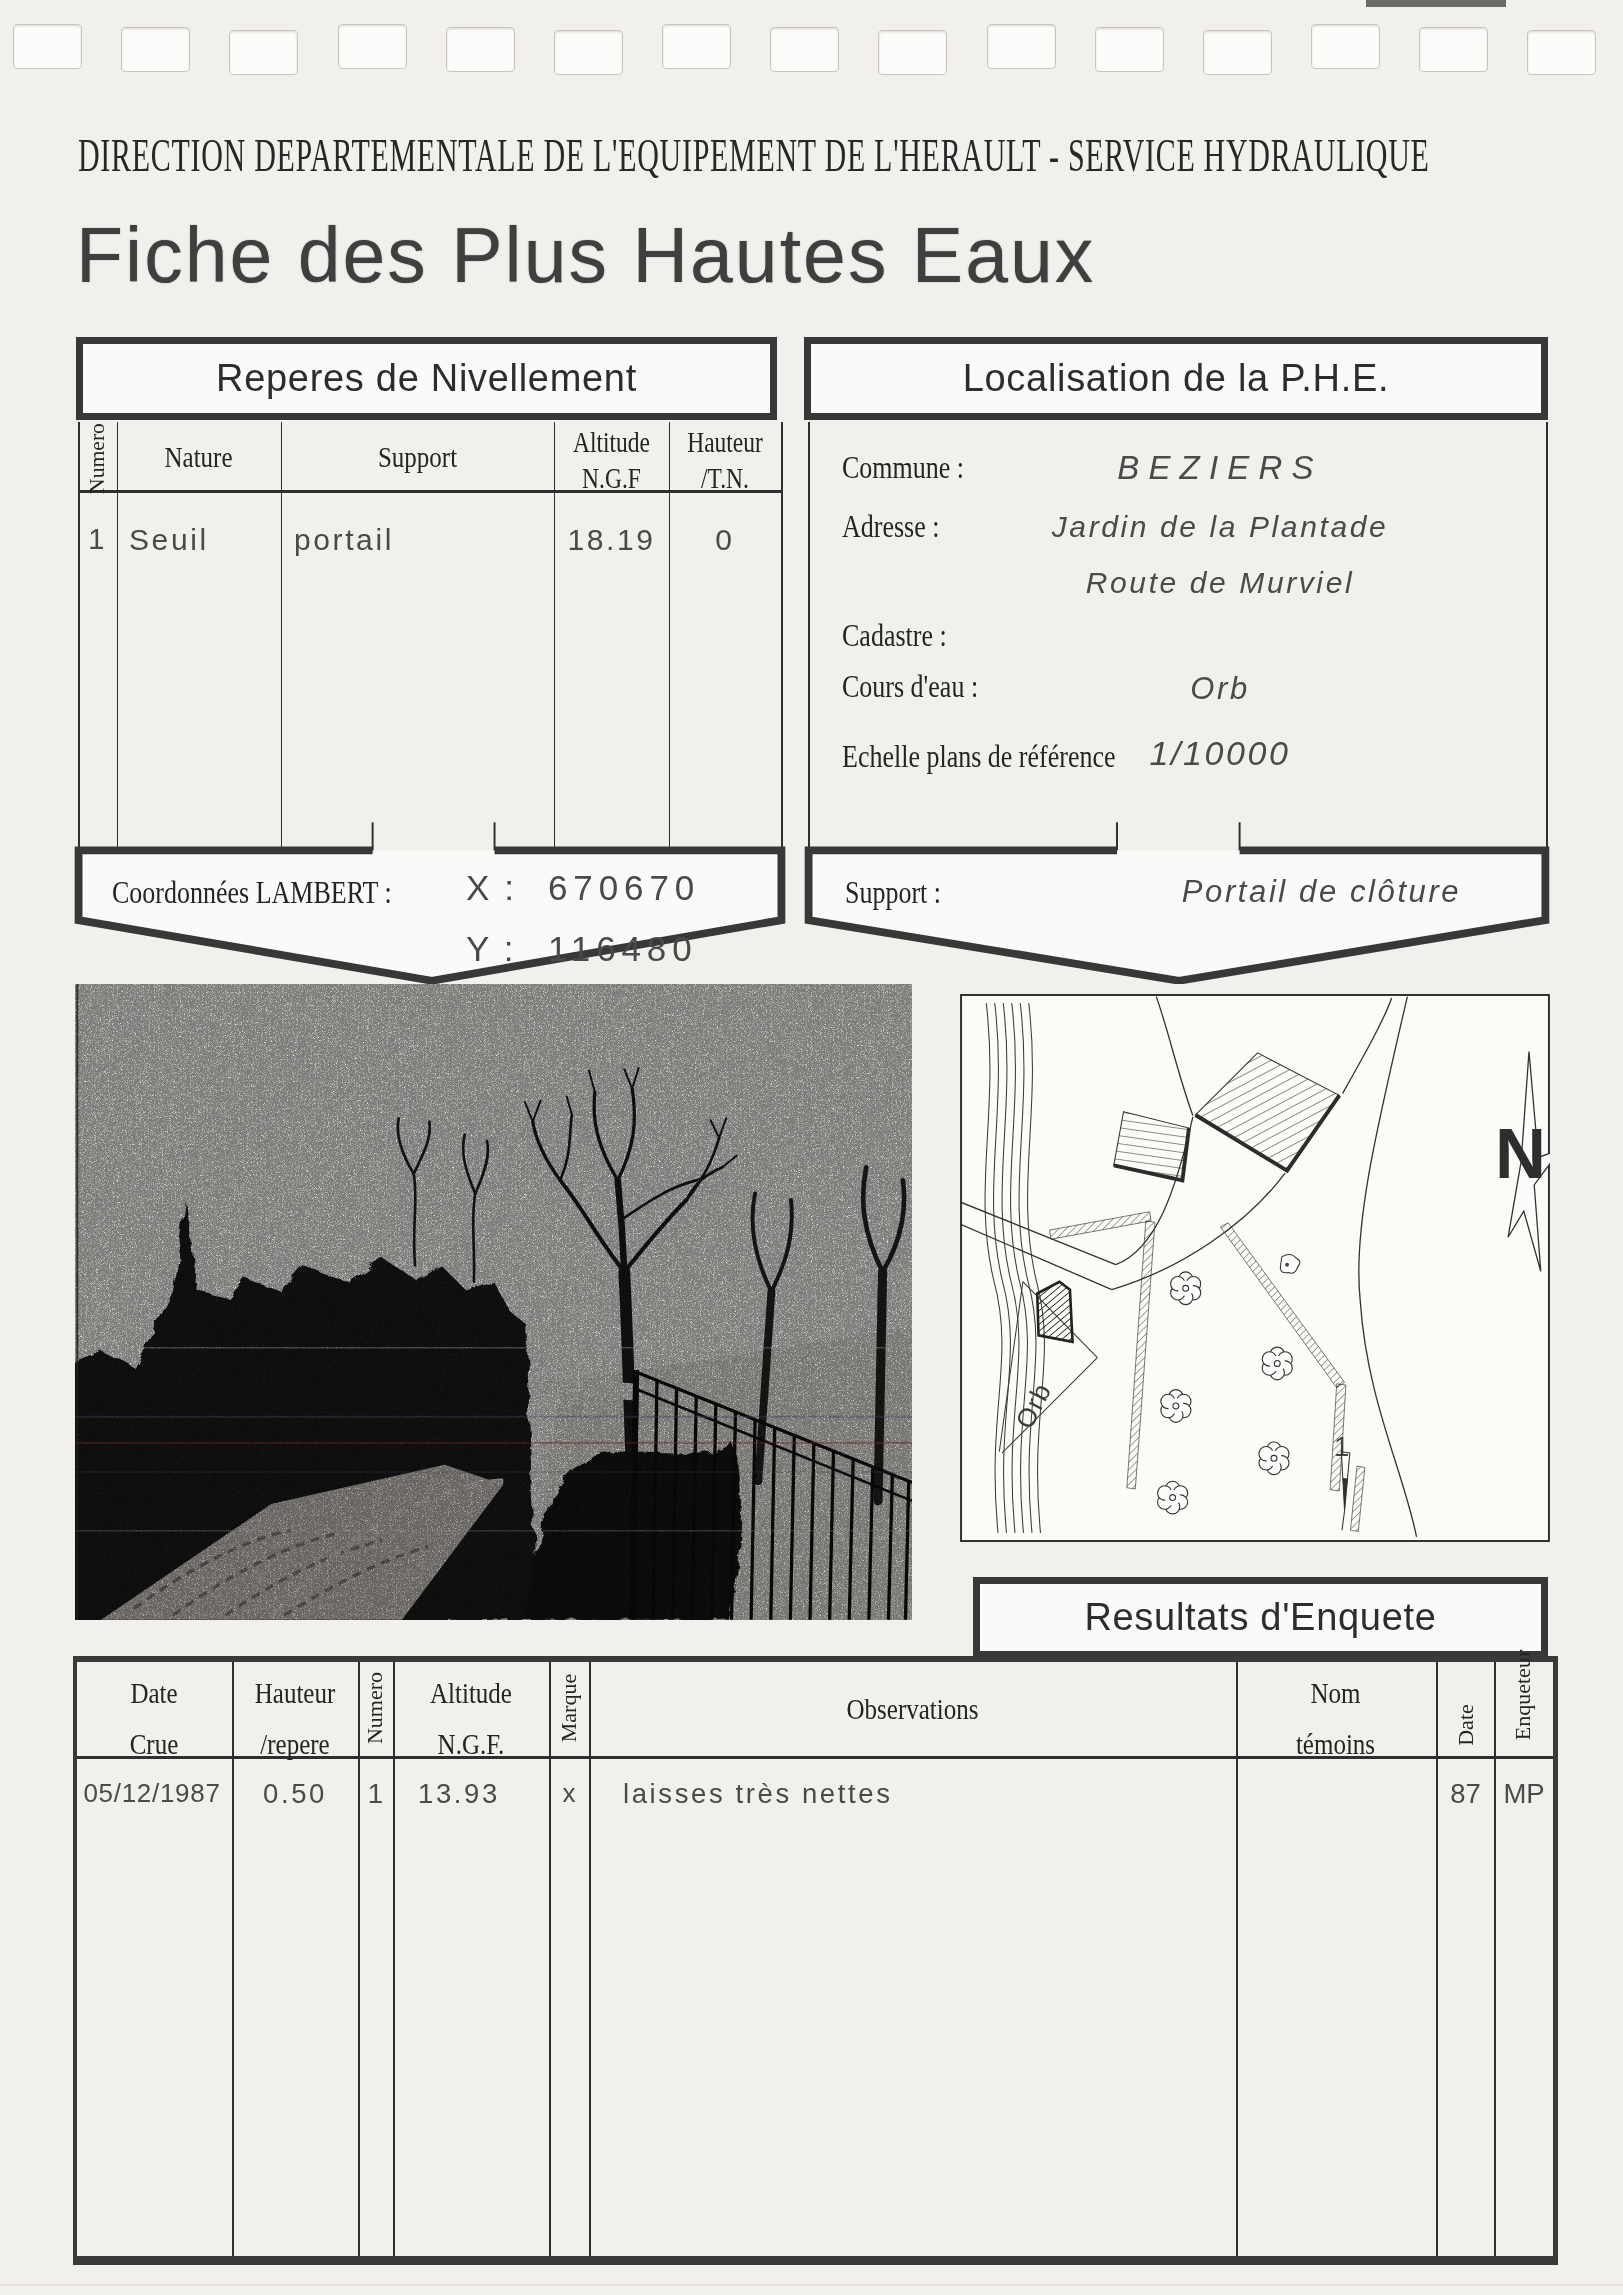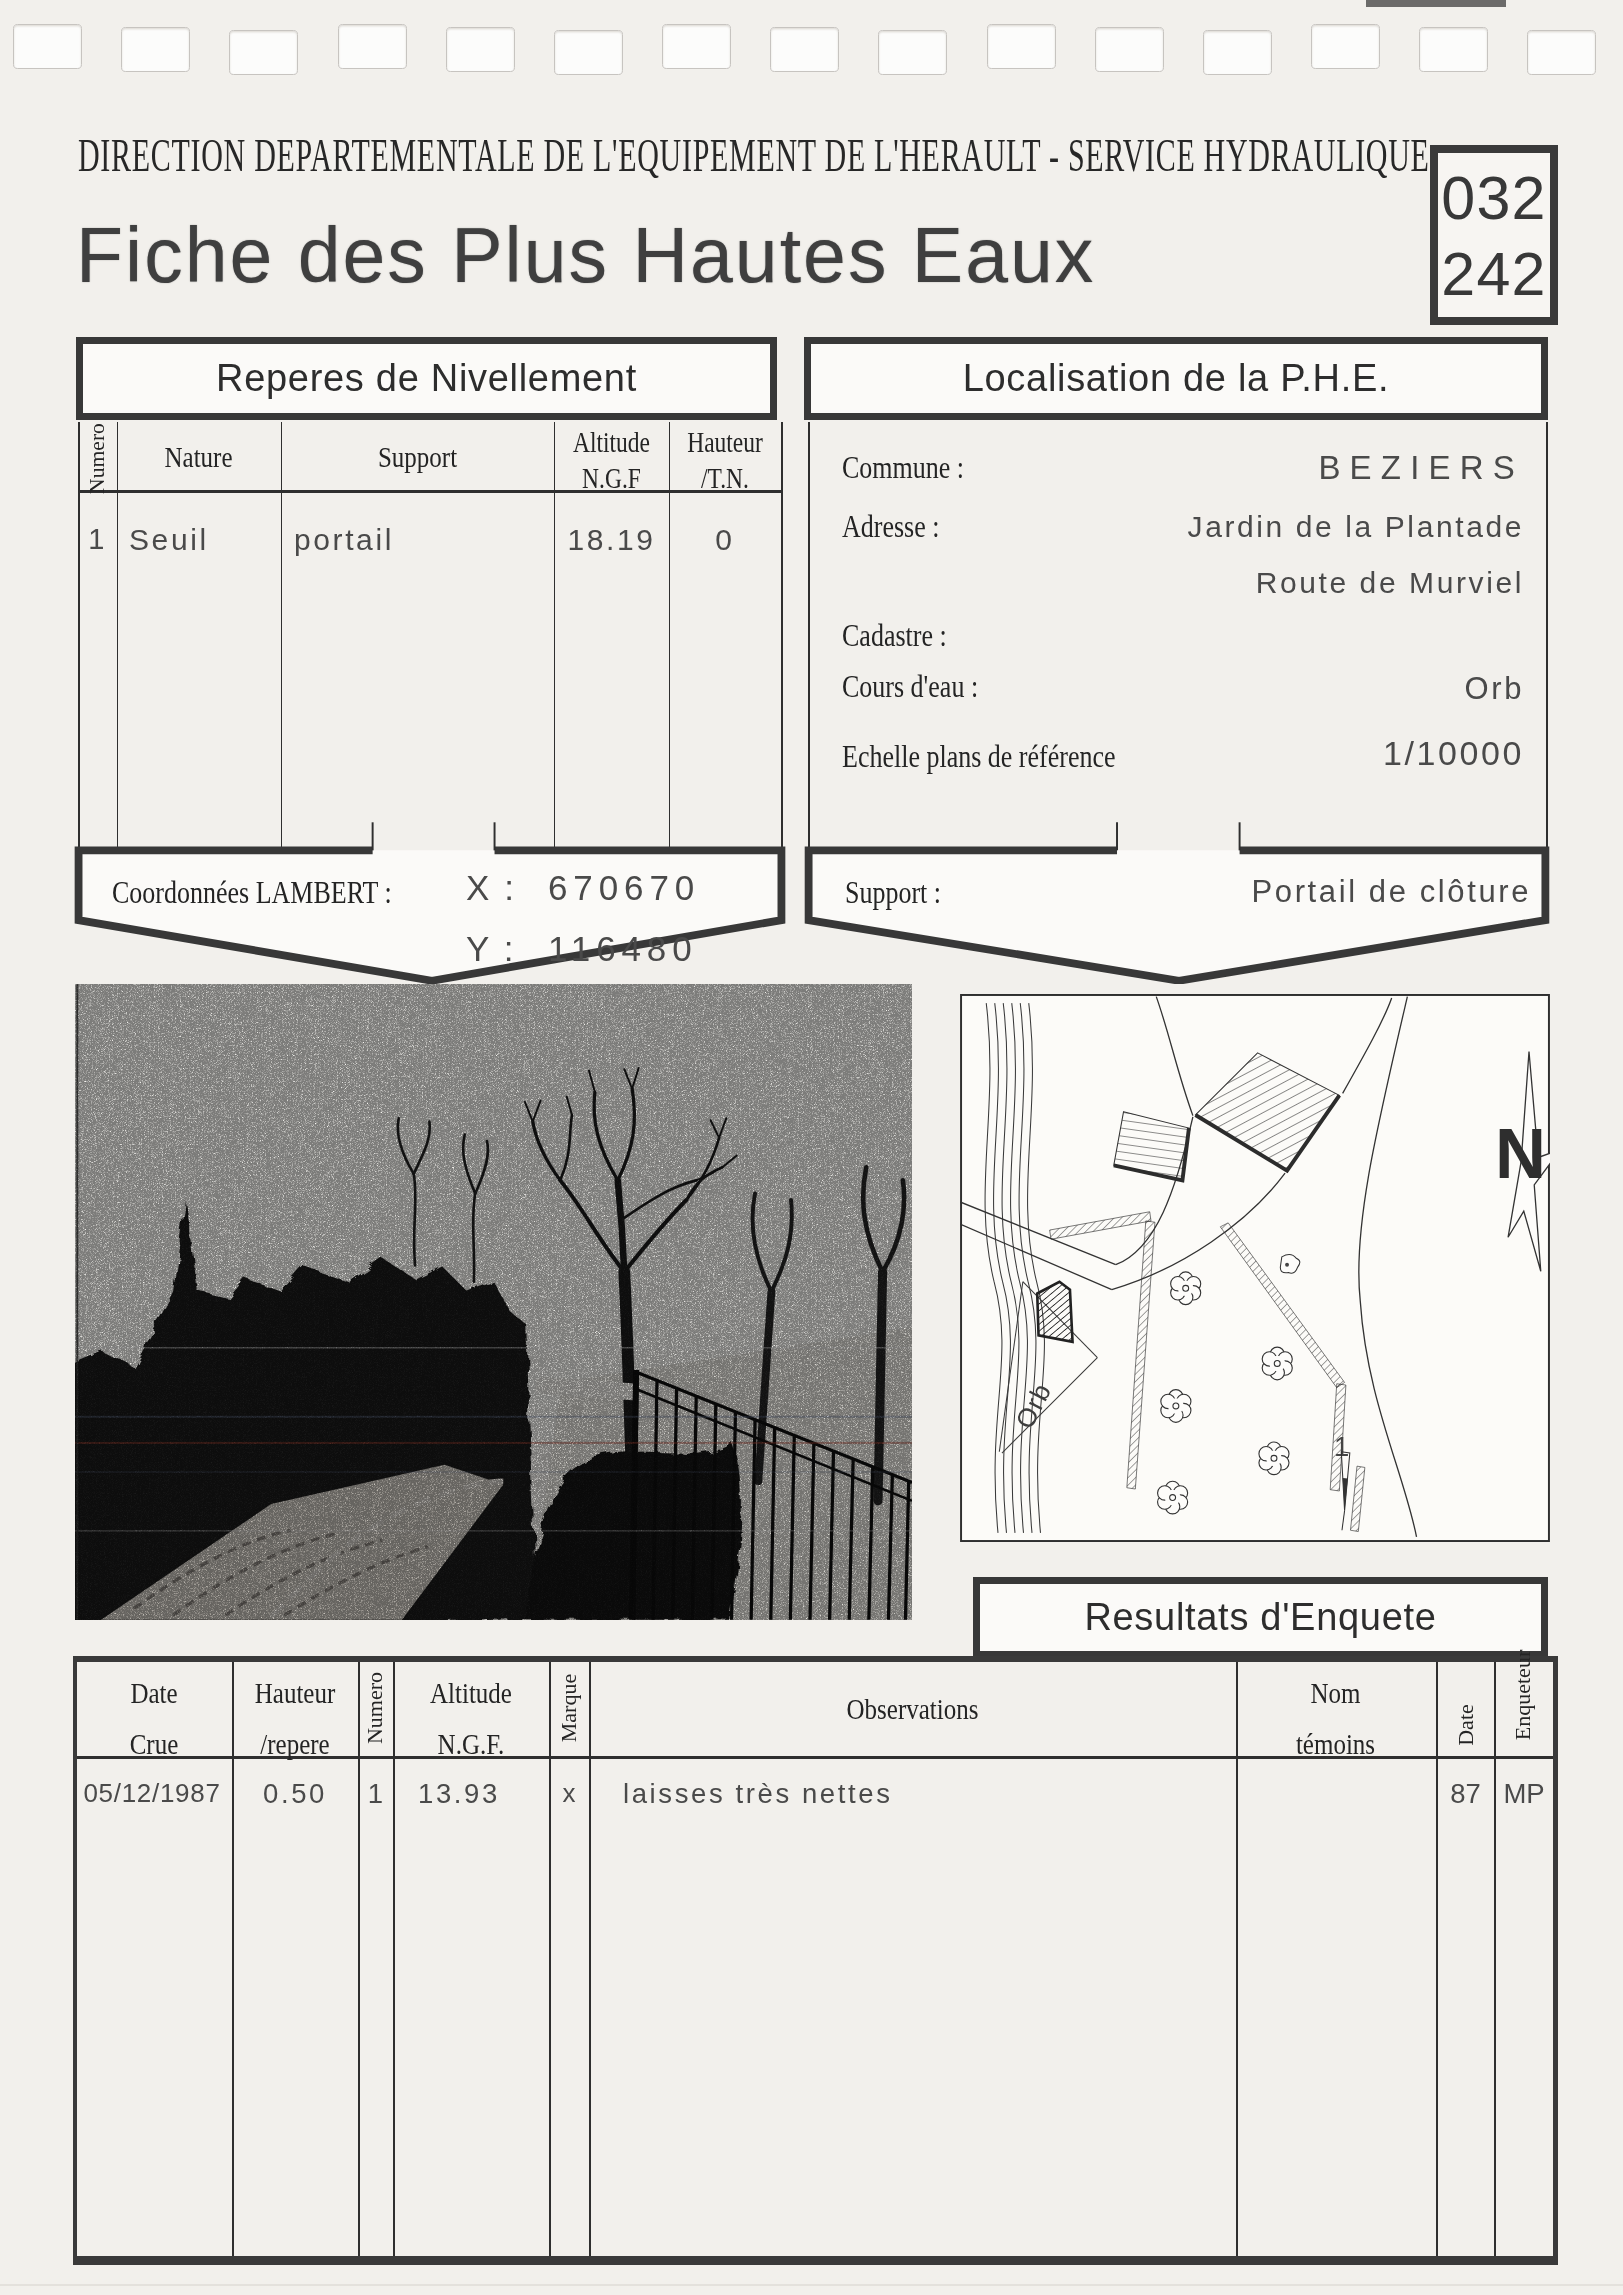--- a/index.html
+++ b/index.html
@@ -22,21 +22,21 @@
   .banner{border:7.8px solid #383838;background:#fbfaf8;display:flex;align-items:center;justify-content:center;}
   .banner-title{font-size:38px;color:#2d2d2d;letter-spacing:0.7px;white-space:nowrap;text-align:right;}
   
   .tw{font-family:"Liberation Serif",serif;color:#242424;display:inline-block;
       transform:scaleY(1.22);transform-origin:center;white-space:nowrap;}
   .twc{font-family:"Liberation Serif",serif;color:#242424;transform:scaleY(1.22);
        transform-origin:center;text-align:center;white-space:nowrap;}
   
   .plot{font-family:"Liberation Sans",sans-serif;color:#4a4a4a;letter-spacing:2.6px;white-space:nowrap;}
   .center{text-align:center;}
-  .right{text-align:right;}
+  .right{text-align:center;font-style:italic;}
   .vwrap{position:absolute;display:flex;align-items:center;justify-content:center;}
   .vwrap > span{transform:rotate(-90deg);white-space:nowrap;}
   svg text{font-family:"Liberation Sans",sans-serif;}
 </style>
 </head>
 <body>
 
 <div class="page">
 
   <div id="holes">
@@ -54,24 +54,20 @@
       <div class="hole" style="left: 1203px; top: 30px;"></div>
       <div class="hole" style="left: 1311px; top: 23.5px;"></div>
       <div class="hole" style="left: 1419px; top: 27px;"></div>
       <div class="hole" style="left: 1527px; top: 30px;"></div>
     </div>
   <div class="abs" style="left:1366px;top:0;width:140px;height:7.2px;background:#4a4a4a;opacity:.8;"></div>
 
   <div class="abs doc-header" style="left:78px;top:129px;">DIRECTION DEPARTEMENTALE DE L'EQUIPEMENT DE L'HERAULT - SERVICE HYDRAULIQUE</div>
   <div class="abs doc-title" style="left:76px;top:211px;">Fiche des Plus Hautes Eaux</div>
 
-  <div class="abs numbox" style="left:1430px;top:145px;width:112px;height:157px;">
-    <div>032</div>
-    <div>242</div>
-  </div>
 
   <div class="abs banner" style="left:76px;top:337px;width:687px;height:69px;">
     <span class="banner-title">Reperes de Nivellement</span>
   </div>
 
   <i class="vl" style="left:78px;top:422px;width:2px;height:428px;"></i>
   <i class="vl" style="left:117px;top:422px;width:1.3px;height:428px;"></i>
   <i class="vl" style="left:281px;top:422px;width:1.3px;height:428px;"></i>
   <i class="vl" style="left:554px;top:422px;width:1.3px;height:428px;"></i>
   <i class="vl" style="left:669px;top:422px;width:1.3px;height:428px;"></i>

